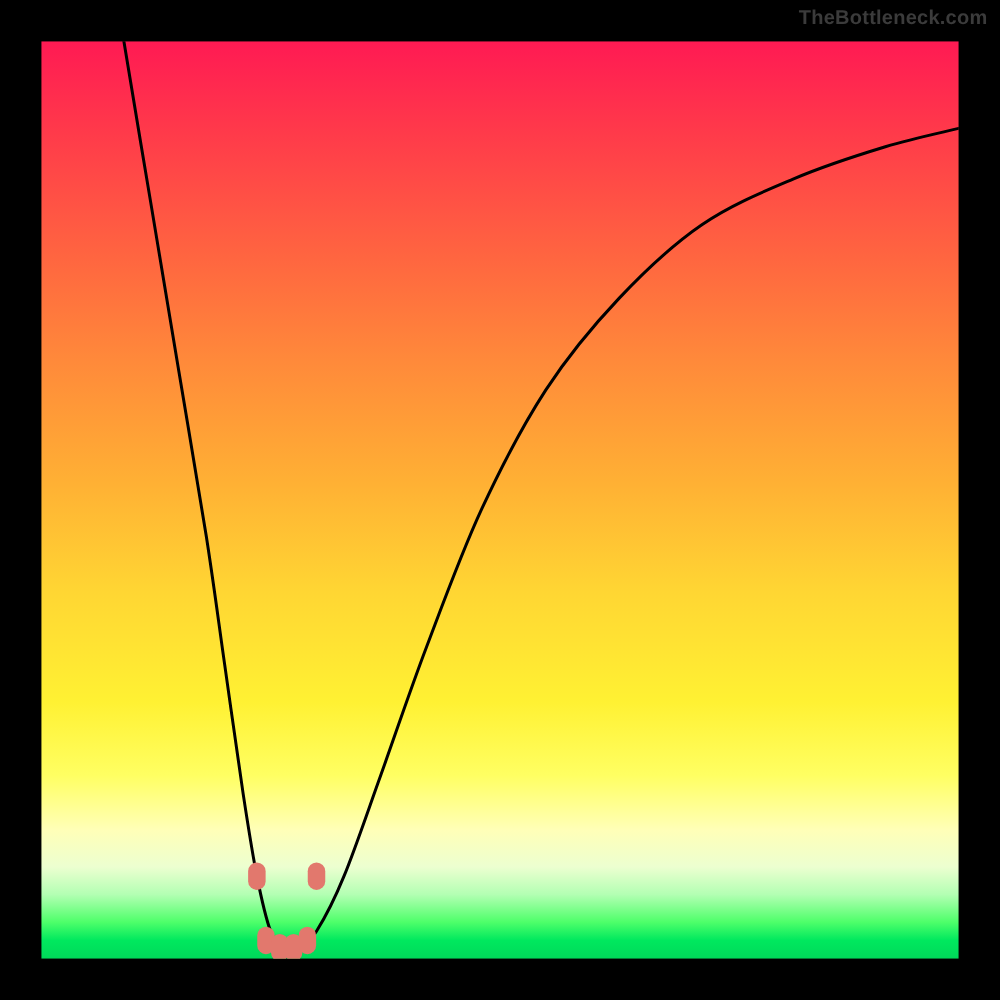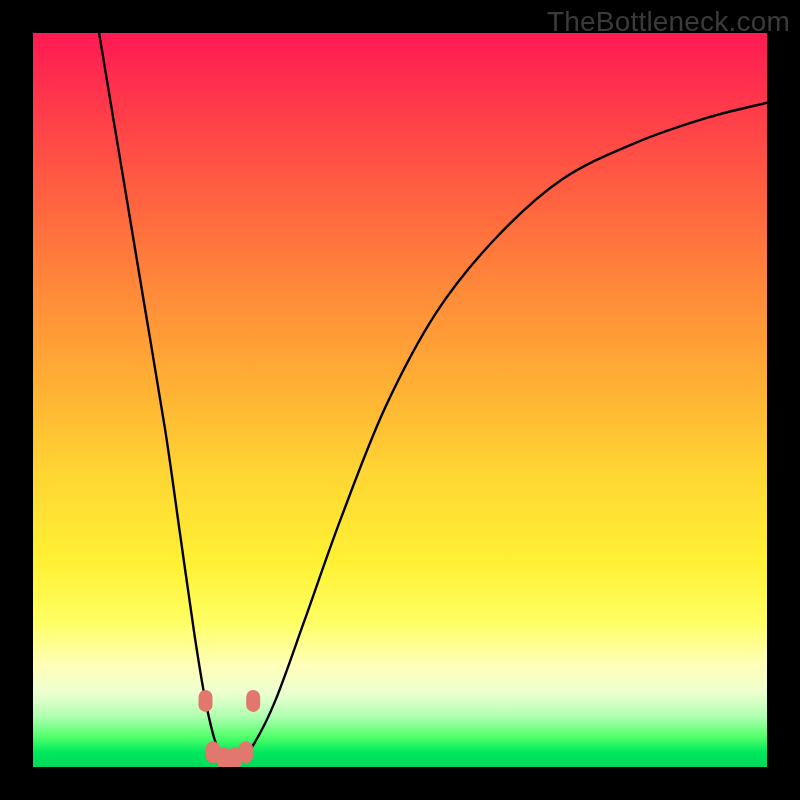--- a/index.html
+++ b/index.html
@@ -50,22 +50,22 @@
       #4eff6a 96%,
       #00e85e 98%,
       #00d85a 100%
     );
   }
   .watermark {
     position: absolute;
     top: 6px;
     right: 10px;
     color: #3b3b3b;
-    font-size: 28px;
-    font-weight: 400;
+    font-size: 16px;
+    font-weight: 700;
     letter-spacing: 0.2px;
     user-select: none;
   }
   svg.curve {
     position: absolute;
     left: 0;
     top: 0;
     width: 734px;
     height: 734px;
     overflow: visible;

